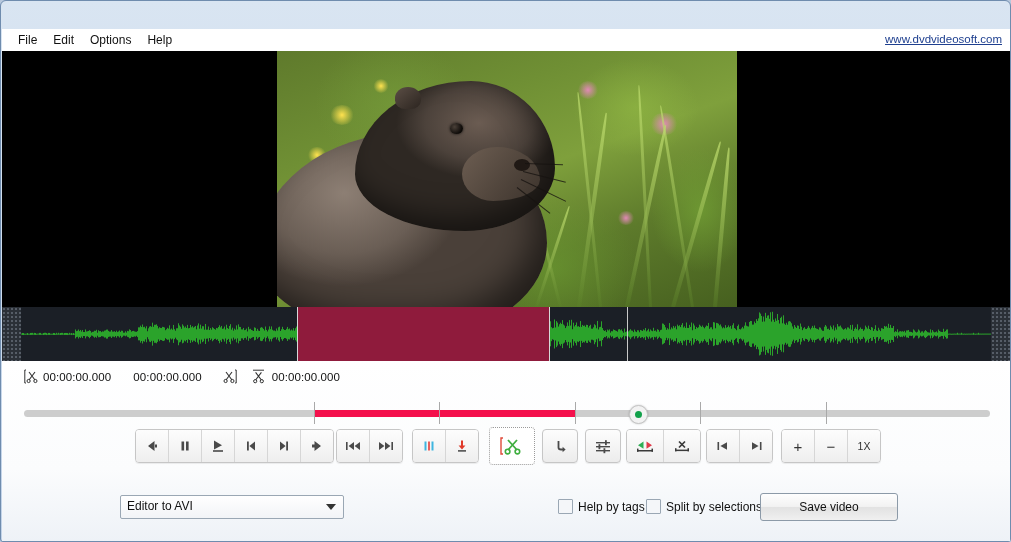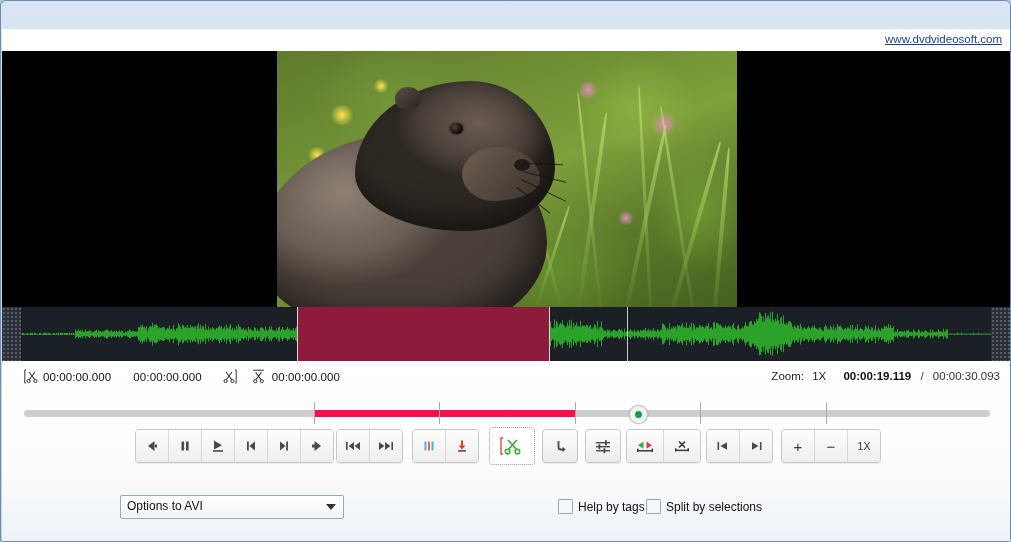--- a/index.html
+++ b/index.html
@@ -222,20 +222,26 @@
   }
   svg{display:block;}
 </style>
 </head>
 <body>
 
 <div class="window">
 
 
   <div class="menubar">
+    <div class="menu-items">
+      <div class="menu-item">File</div>
+      <div class="menu-item">Edit</div>
+      <div class="menu-item">Options</div>
+      <div class="menu-item">Help</div>
+    </div>
     <div class="site-link">www.dvdvideosoft.com</div>
   </div>
 
   <div class="preview">
     <div class="video-frame">
       <div class="vbg"></div>
 
       <div class="yflower" style="left:52px;top:54px;width:26px;height:20px;"></div>
       <div class="yflower" style="left:30px;top:96px;width:20px;height:16px;"></div>
       <div class="yflower" style="left:96px;top:28px;width:16px;height:14px;"></div>
@@ -1270,27 +1276,20 @@
         <span class="scissor-ico" style="margin-left:14px;">
           <svg width="15" height="15" viewBox="0 0 15 15">
             <path d="M2 1.2 L13 1.2" stroke="#333" stroke-width="1" fill="none"></path>
             <path d="M4.6 3.4 L10.4 11 M10.4 3.4 L4.6 11" stroke="#333" stroke-width="1.1" fill="none"></path>
             <circle cx="4.2" cy="12.2" r="1.6" stroke="#333" stroke-width="1" fill="none"></circle>
             <circle cx="10.8" cy="12.2" r="1.6" stroke="#333" stroke-width="1" fill="none"></circle>
           </svg>
         </span>
         <span class="tval" style="margin-left:6px;">00:00:00.000</span>
       </div>
-      <div class="right-info">
-        <span class="zlabel">Zoom:</span>
-        <span class="zlabel" style="margin-left:5px;">1X</span>
-        <span class="cur">00:00:19.119</span>
-        <span class="sep">/</span>
-        <span class="tot">00:00:30.093</span>
-      </div>
     </div>
 
     <div class="seek">
       <div class="seek-track"></div>
       <div class="seek-sel" style="left: 289.8px; width: 260.82px;"></div>
       <div class="seek-tick" style="left: 289.8px;"></div>
         <div class="seek-tick" style="left: 415.38px;"></div>
         <div class="seek-tick" style="left: 550.62px;"></div>
         <div class="seek-tick" style="left: 676.2px;"></div>
         <div class="seek-tick" style="left: 801.78px;"></div>
@@ -1444,27 +1443,30 @@
           <span class="lbl" style="font-size:15px;">−</span>
         </div>
         <div class="tbtn">
           <span class="lbl">1X</span>
         </div>
       </div>
     </div>
 
     <div class="footer">
       <div class="combo">
-        <span class="cval">Options to AVI</span>
+        <span class="cval">Editor to AVI</span>
         <span class="carrow"></span>
       </div>
       <div class="chk" style="left:556px;">
         <span class="box"></span>
         <span>Help by tags</span>
       </div>
       <div class="chk" style="left:644px;">
         <span class="box"></span>
         <span>Split by selections</span>
       </div>
+      <div class="savebtn">
+        <span>Save video</span>
+      </div>
     </div>
 
   </div>
 </div>
 
 </body></html>

